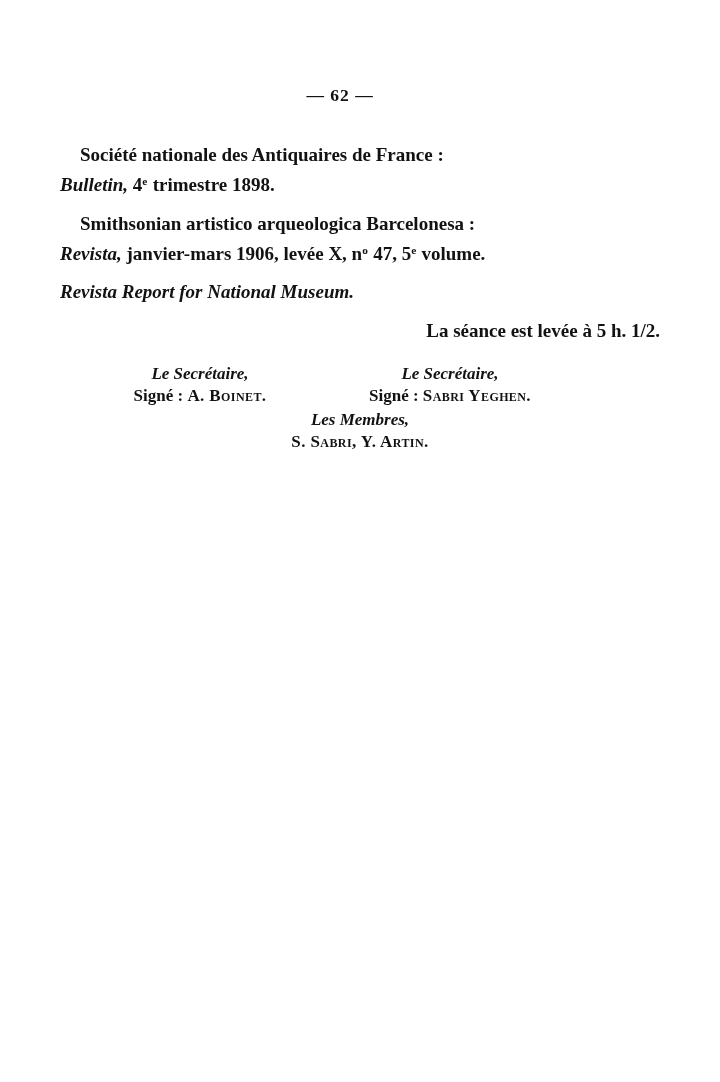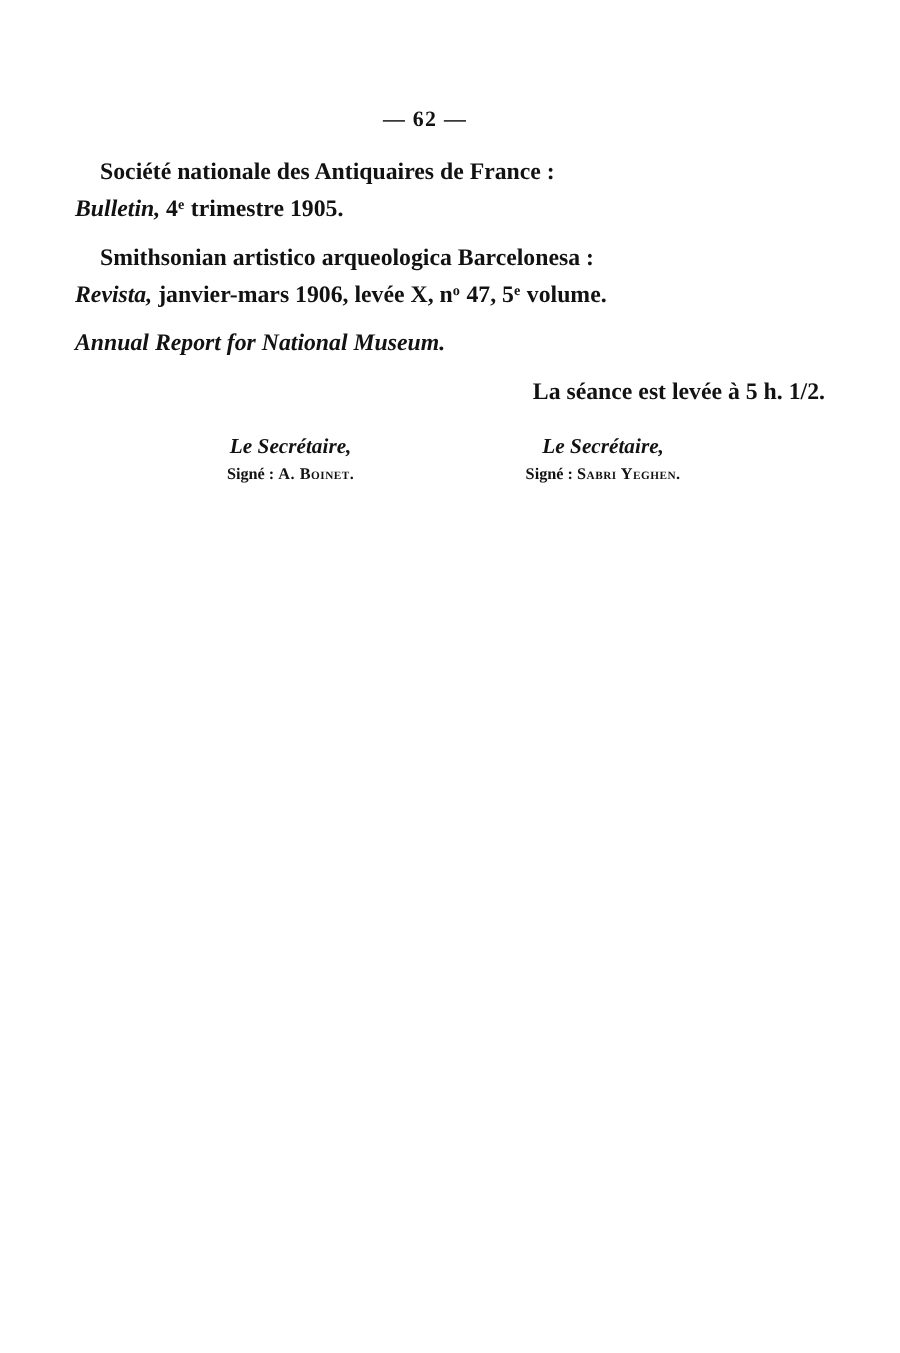--- a/index.html
+++ b/index.html
@@ -26,21 +26,21 @@
     padding-top: 84px;
     box-sizing: border-box;
   }
   .page-number {
     width: 560px;
     margin-left: 60px;
     text-align: center;
     font-size: 17.5px;
     line-height: 22px;
     letter-spacing: 1px;
-    margin-bottom: 18px;
+    margin-bottom: 35px;
   }
   #entries { margin: 0; }
   .entry { margin: 0 0 12px 0; }
   .entry-heading,
   .entry-ref,
   .closing {
     margin: 0;
     font-size: 19px;
     line-height: 27px;
     padding-left: 60px;
@@ -54,69 +54,73 @@
     font-size: 0.60em;
     vertical-align: 0.5em;
     letter-spacing: 0.5px;
   }
   .seg-sc {
     font-variant: small-caps;
     letter-spacing: 0.4px;
   }
   .sig-row {
     display: flex;
-    justify-content: center;
+    justify-content: flex-start;
     padding-left: 75px;
     padding-right: 80px;
     margin-top: 0;
   }
   .sig-col { width: 250px; text-align: center; }
   .sig-title {
     font-style: italic;
     font-size: 17px;
     line-height: 22px;
   }
   .sig-signed {
-    font-size: 13px;
+    font-size: 17px;
     line-height: 22px;
   }
   .members {
     width: 300px;
     margin: 2px auto 0 auto;
     text-align: center;
   }
 </style>
 </head>
 <body>
 
 <div class="page">
 
   <div class="page-number">— 62 —</div>
 
   <div id="entries">
       <div class="entry">
         <p class="entry-heading">Société nationale des Antiquaires de France :</p>
-        <p class="entry-ref"><span class="seg-i">Bulletin,</span><span class="seg-r"> 4</span><span class="seg-sup">e</span><span class="seg-r"> trimestre 1905.</span></p>
+        <p class="entry-ref"><span class="seg-i">Bulletin,</span><span class="seg-r"> 4</span><span class="seg-sup">e</span><span class="seg-r"> trimestre 1898.</span></p>
       </div>
       <div class="entry">
         <p class="entry-heading">Smithsonian artistico arqueologica Barcelonesa :</p>
         <p class="entry-ref"><span class="seg-i">Revista,</span><span class="seg-r"> janvier-mars 1906, levée X, n</span><span class="seg-sup">o</span><span class="seg-r"> 47, 5</span><span class="seg-sup">e</span><span class="seg-r"> volume.</span></p>
       </div>
       <div class="entry">
-        <p class="entry-ref"><span class="seg-i">Annual Report for National Museum.</span></p>
+        <p class="entry-ref"><span class="seg-i">Revista Report for National Museum.</span></p>
       </div>
     </div>
 
   <p class="closing">La séance est levée à 5 h. 1/2.</p>
 
   <div class="sig-row">
     <div class="sig-col">
       <div class="sig-title">Le Secrétaire,</div>
       <div class="sig-signed"><span class="seg-r">Signé : </span><span class="seg-sc">A. Boinet.</span></div>
     </div>
     <div class="sig-col">
       <div class="sig-title">Le Secrétaire,</div>
       <div class="sig-signed"><span class="seg-r">Signé : </span><span class="seg-sc">Sabri Yeghen.</span></div>
     </div>
   </div>
 
+  <div class="members">
+    <div class="sig-title">Les Membres,</div>
+    <div class="sig-signed"><span class="seg-sc">S. Sabri, Y. Artin.</span></div>
+  </div>
 
 </div>
 
 </body></html>

